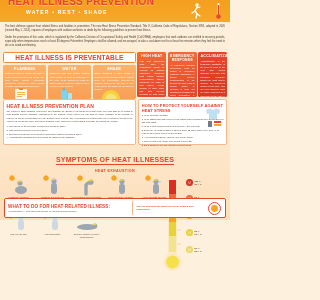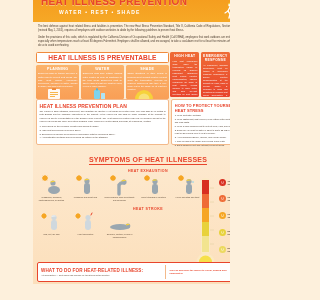--- a/index.html
+++ b/index.html
@@ -1,22 +1,22 @@
 <!DOCTYPE html>
 <html><head>
 <meta charset="utf-8">
 <style>
   * { box-sizing: border-box; margin:0; padding:0; }
   body {
     width:230px; height:300px; overflow:hidden;
     font-family:"Liberation Sans", sans-serif;
     background:#fdf0dc;
   }
-  .page { position:relative; width:230px; height:284px;
-    background:linear-gradient(180deg,#fdf1de 0%,#fde9cf 55%,#fcdfbb 100%);margin-left:33px; }
+  .page { position:relative; width:230px; height:220px;
+    background:linear-gradient(180deg,#fdf1de 0%,#fde9cf 55%,#fcdfbb 100%); }
 
   
   .header { position:relative; height:22px; background:#f6a623;
     background:linear-gradient(180deg,#f59e1f 0%,#f6a826 100%); overflow:hidden; }
   .hdr-title { position:absolute; left:8px; top:-4px; font-size:10px; font-weight:bold;
     color:#e8452c; letter-spacing:.3px; white-space:nowrap;
     text-shadow:0 1px 0 rgba(255,255,255,.35); }
   .hdr-sub { position:absolute; left:26px; top:9px; font-size:5px; font-weight:bold;
     color:#fff; letter-spacing:1.2px; white-space:nowrap; }
   .hdr-runner { position:absolute; right:26px; top:2px; width:16px; height:17px; }

